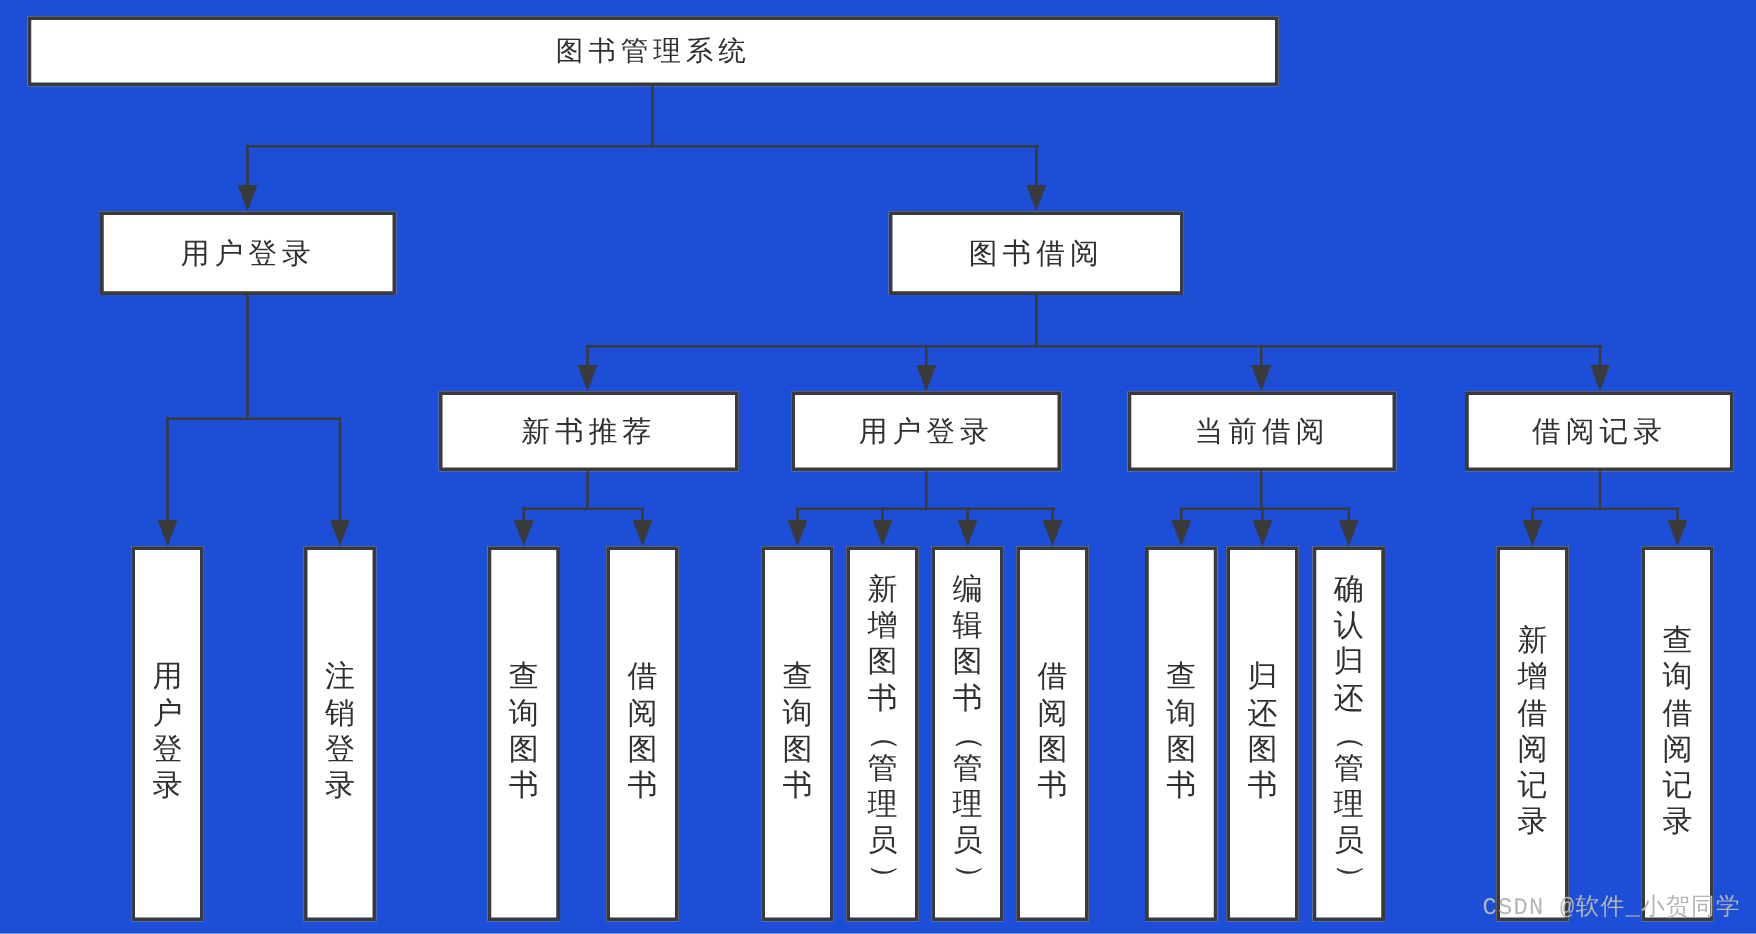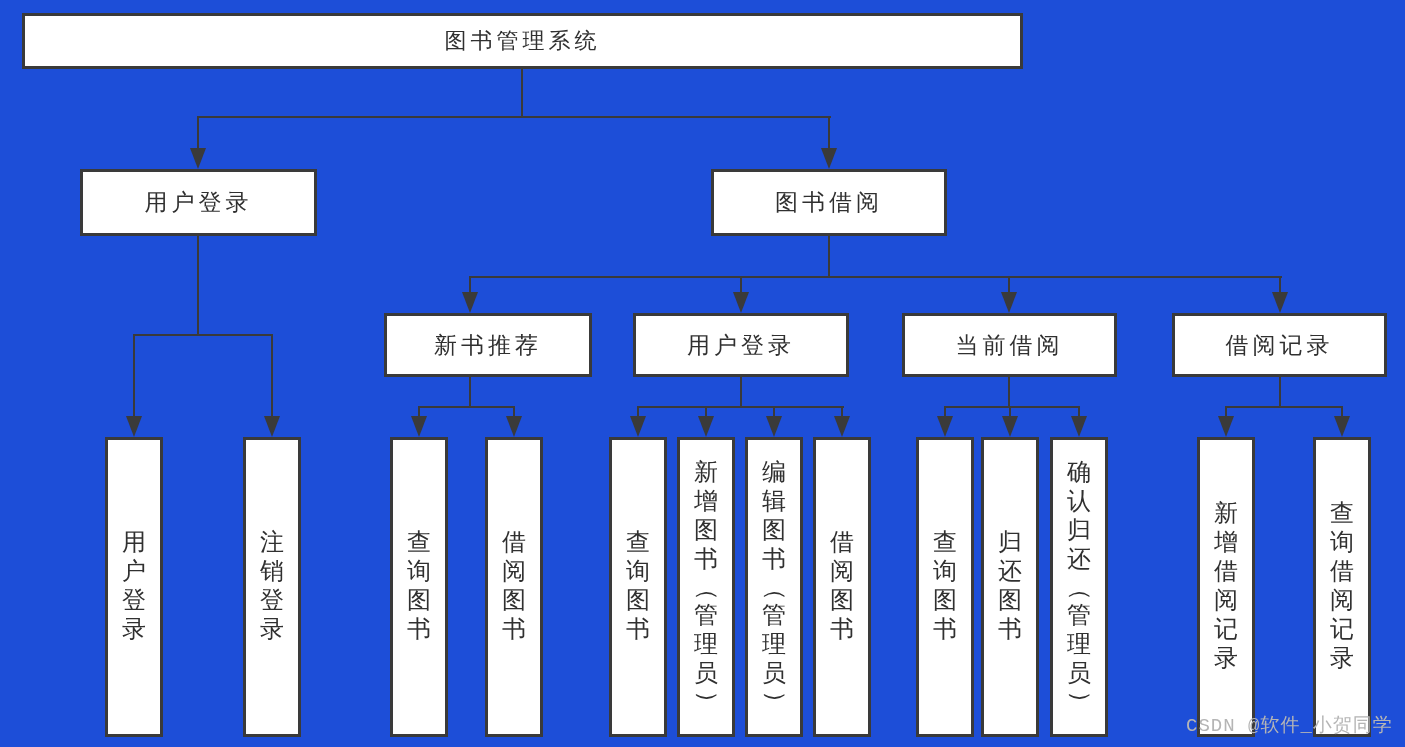--- a/index.html
+++ b/index.html
@@ -32,21 +32,21 @@
 </head>
 <body>
 
 <div class="canvas">
 
   <div class="box hbox title" style="left:22px;top:13px;width:1001px;height:56px">图书管理系统</div>
 
   <div class="box hbox" style="left:80px;top:169px;width:237px;height:67px">用户登录</div>
   <div class="box hbox" style="left:711px;top:169px;width:236px;height:67px">图书借阅</div>
 
-  <div class="box hbox" style="left:384px;top:313px;width:208px;height:64px">新书推荐</div>
+  <div class="box hbox" style="left:351px;top:313px;width:240px;height:64px">新书推荐</div>
   <div class="box hbox" style="left:633px;top:313px;width:216px;height:64px">用户登录</div>
   <div class="box hbox" style="left:1172px;top:313px;width:215px;height:64px">借阅记录</div>
   <div class="box hbox" style="left:902px;top:313px;width:215px;height:64px">当前借阅</div>
 
   <div class="box vbox" style="left:105px;top:437px;width:58px;height:300px">
       <span>用</span>
       <span>户</span>
       <span>登</span>
       <span>录</span>
     </div>

